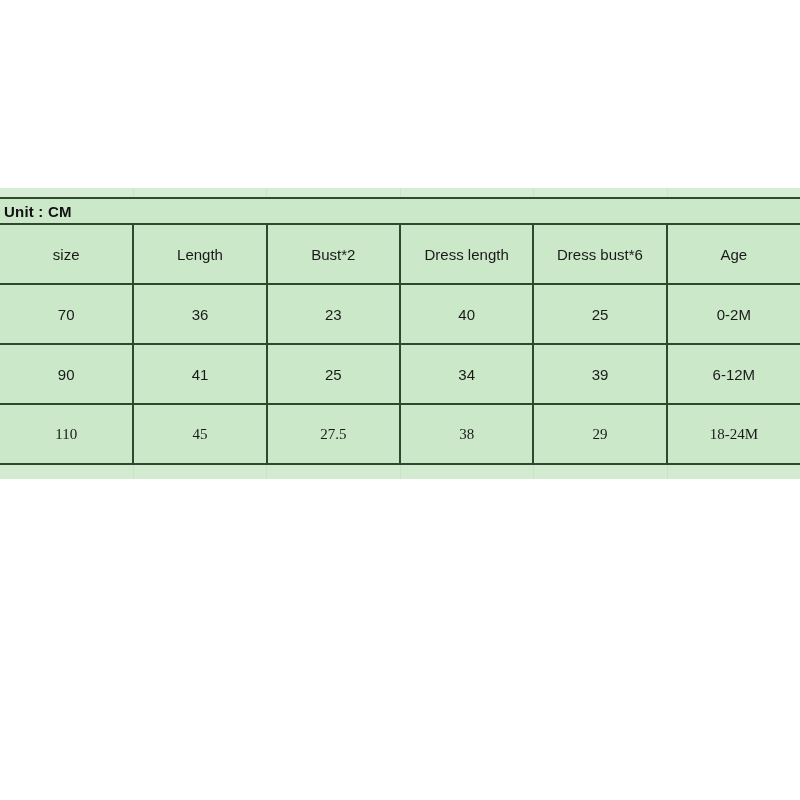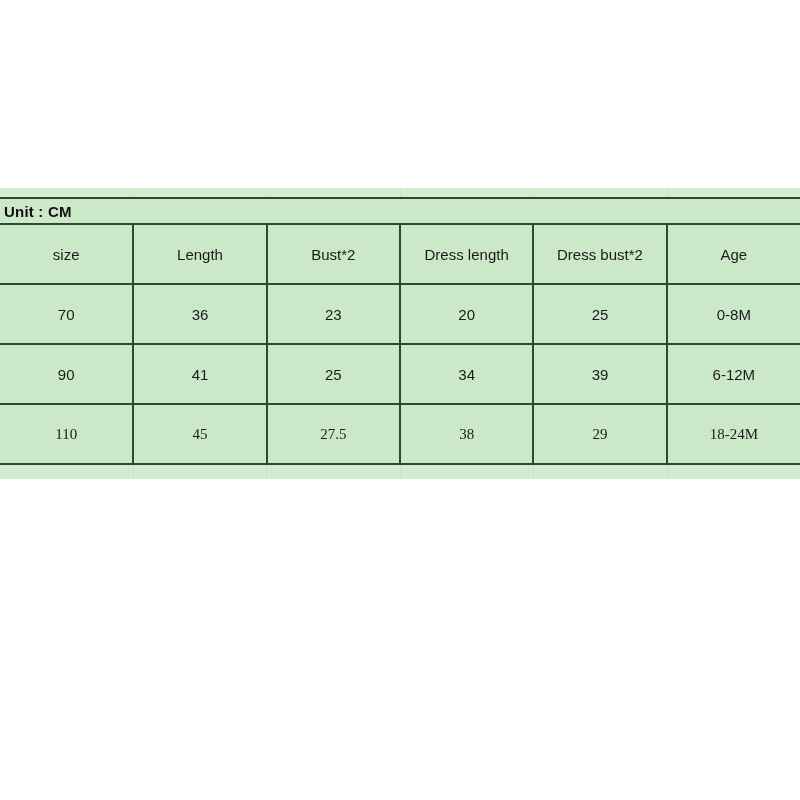--- a/index.html
+++ b/index.html
@@ -114,30 +114,30 @@
     <span class="unit-text">Unit : CM</span>
   </div>
 
   <table class="size-table">
     <tbody id="table-body">
         <tr>
           <td>size</td>
           <td>Length</td>
           <td>Bust*2</td>
           <td>Dress length</td>
-          <td>Dress bust*2</td>
+          <td>Dress bust*6</td>
           <td>Age</td>
         </tr>
         <tr>
           <td>70</td>
           <td>36</td>
           <td>23</td>
-          <td>20</td>
+          <td>40</td>
           <td>25</td>
-          <td>0-8M</td>
+          <td>0-2M</td>
         </tr>
         <tr>
           <td>90</td>
           <td>41</td>
           <td>25</td>
           <td>34</td>
           <td>39</td>
           <td>6-12M</td>
         </tr>
         <tr>

